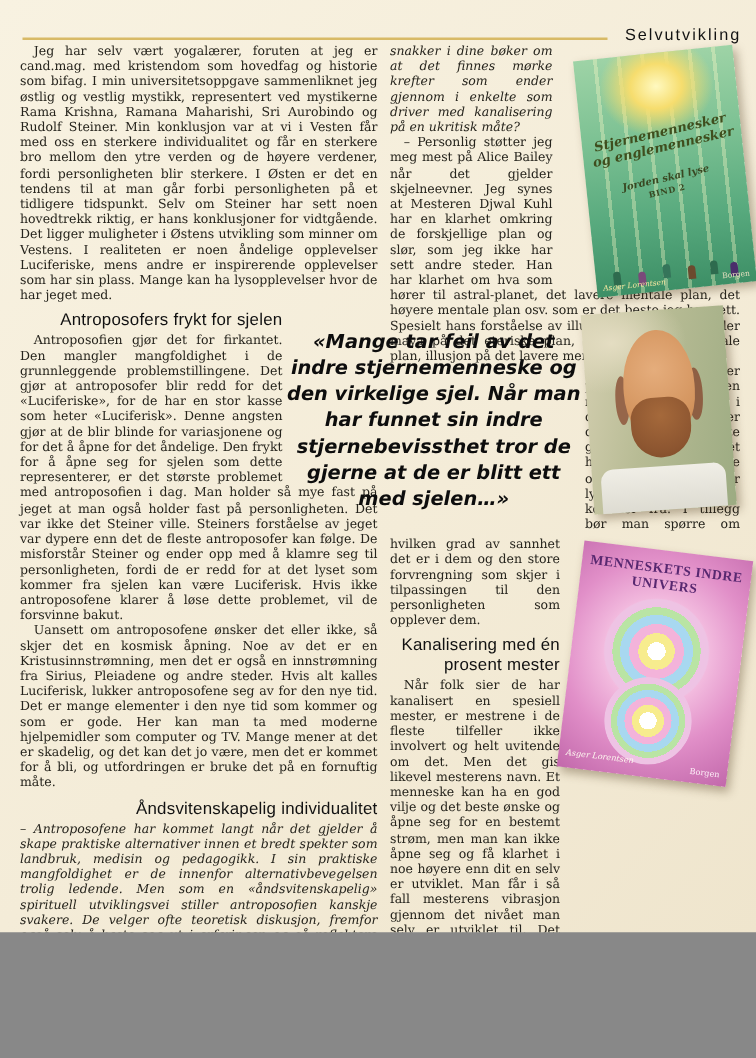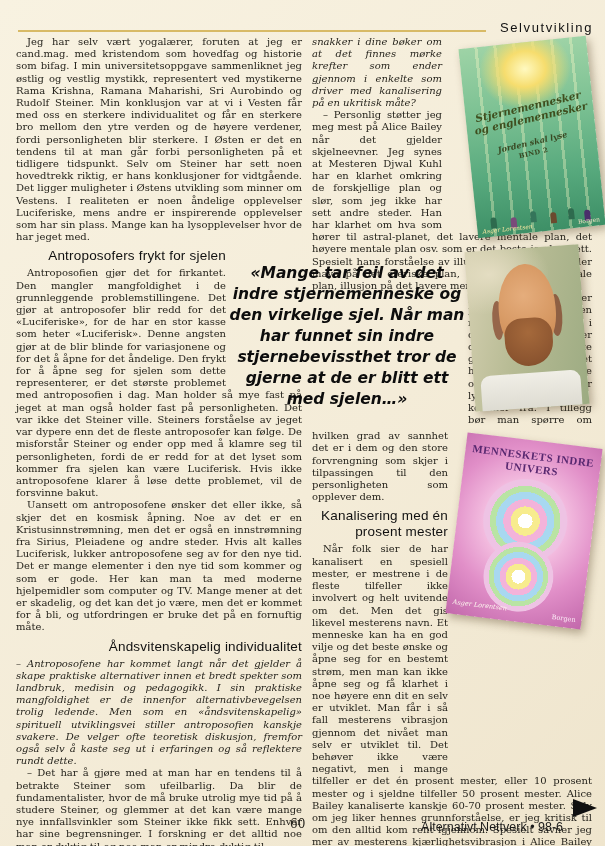--- a/index.html
+++ b/index.html
@@ -1,16 +1,16 @@
 <!DOCTYPE html>
 <html><head>
 <meta charset="utf-8">
 <style>
   html,body{margin:0;padding:0;background:#888;}
-  .page{position:relative;width:605px;height:846px;overflow:hidden;
+  .page{position:relative;width:605px;height:746px;overflow:hidden;
         background:linear-gradient(135deg,#f8f2e1 0%,#f4ecd8 55%,#efe5cd 100%);
         font-family:"DejaVu Serif",serif;color:#26241d;}
   
   .rule{position:absolute;left:18px;top:30px;width:468px;height:2px;background:#d8ba66;}
   .section-label{position:absolute;right:12px;top:20px;font:400 13px/16px "Liberation Sans",sans-serif;
         letter-spacing:1.6px;color:#121212;}
   
   .col{position:absolute;top:36px;}
   .col-left{left:16px;width:286px;}
   .col-right{left:312px;width:280px;}

